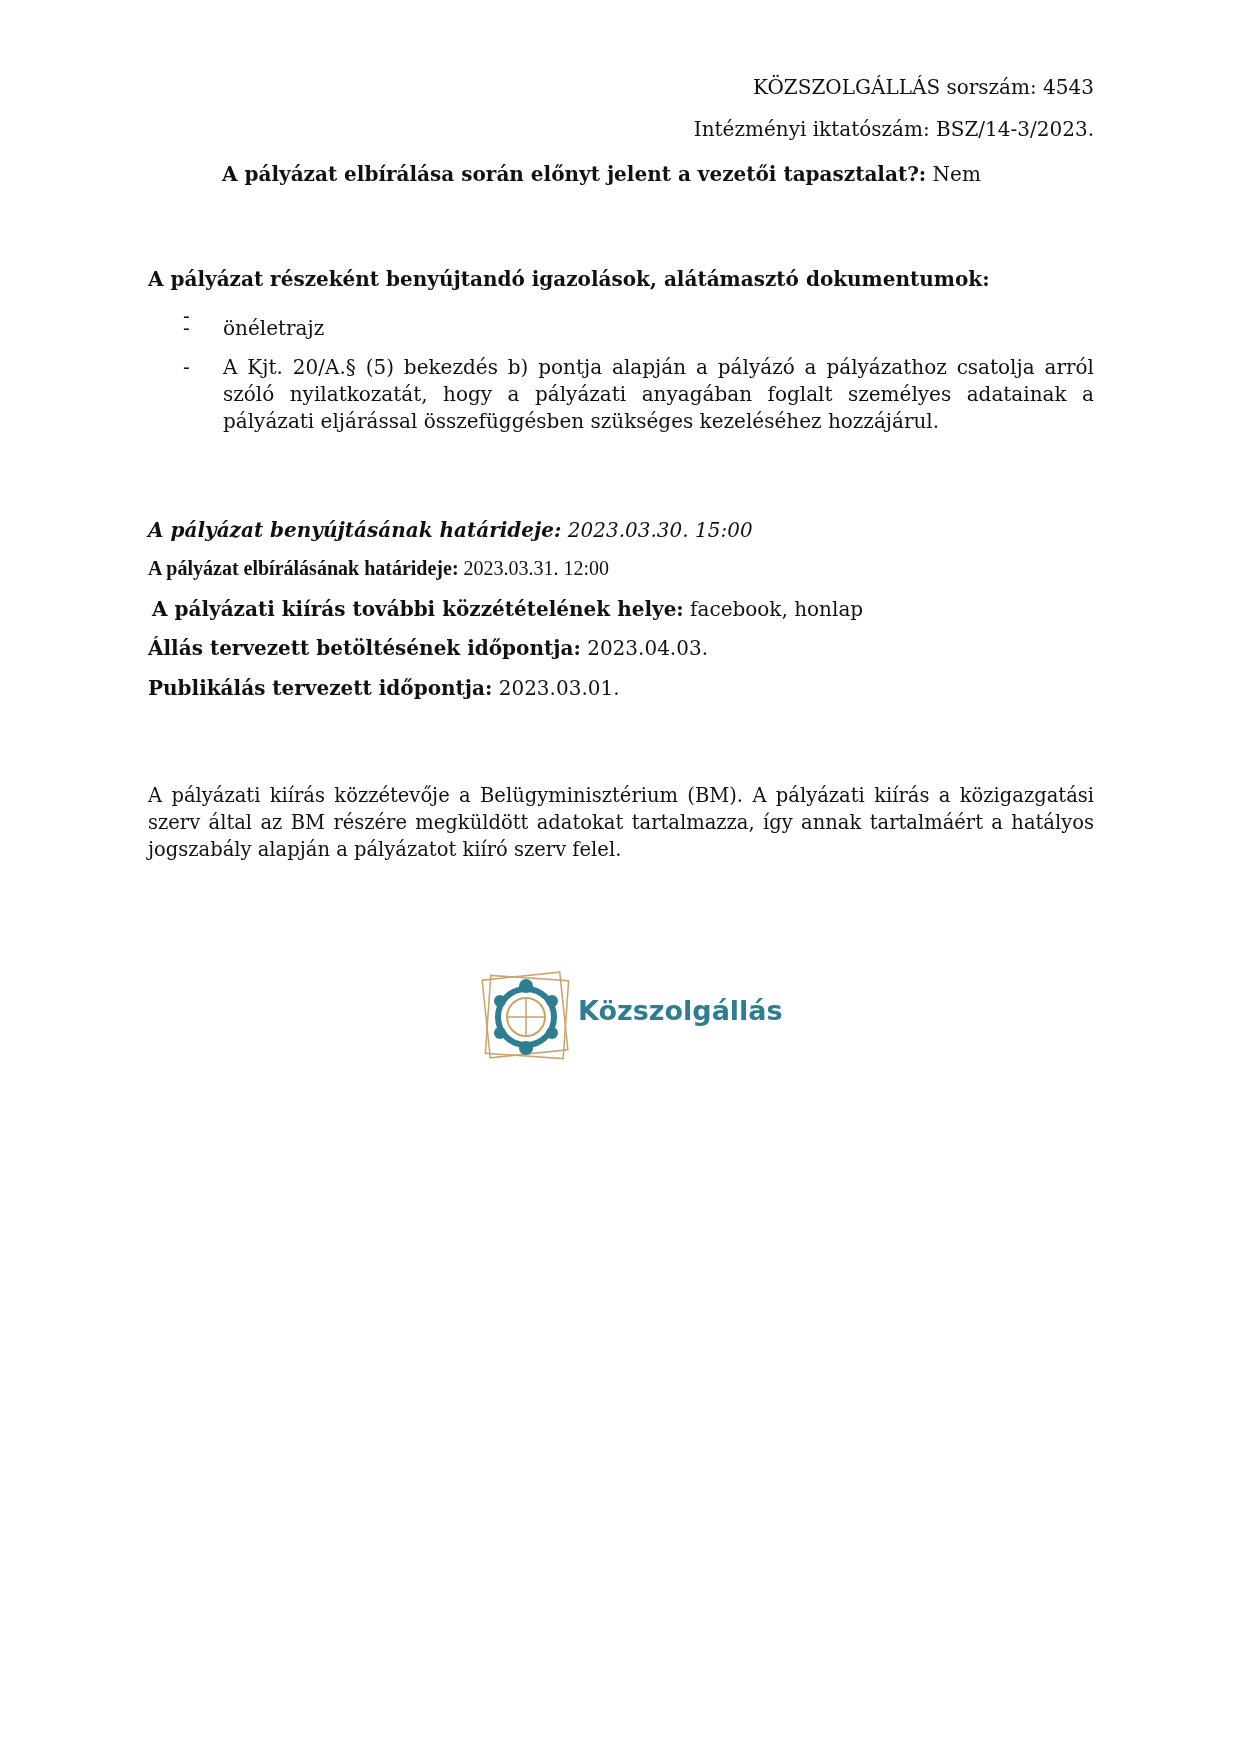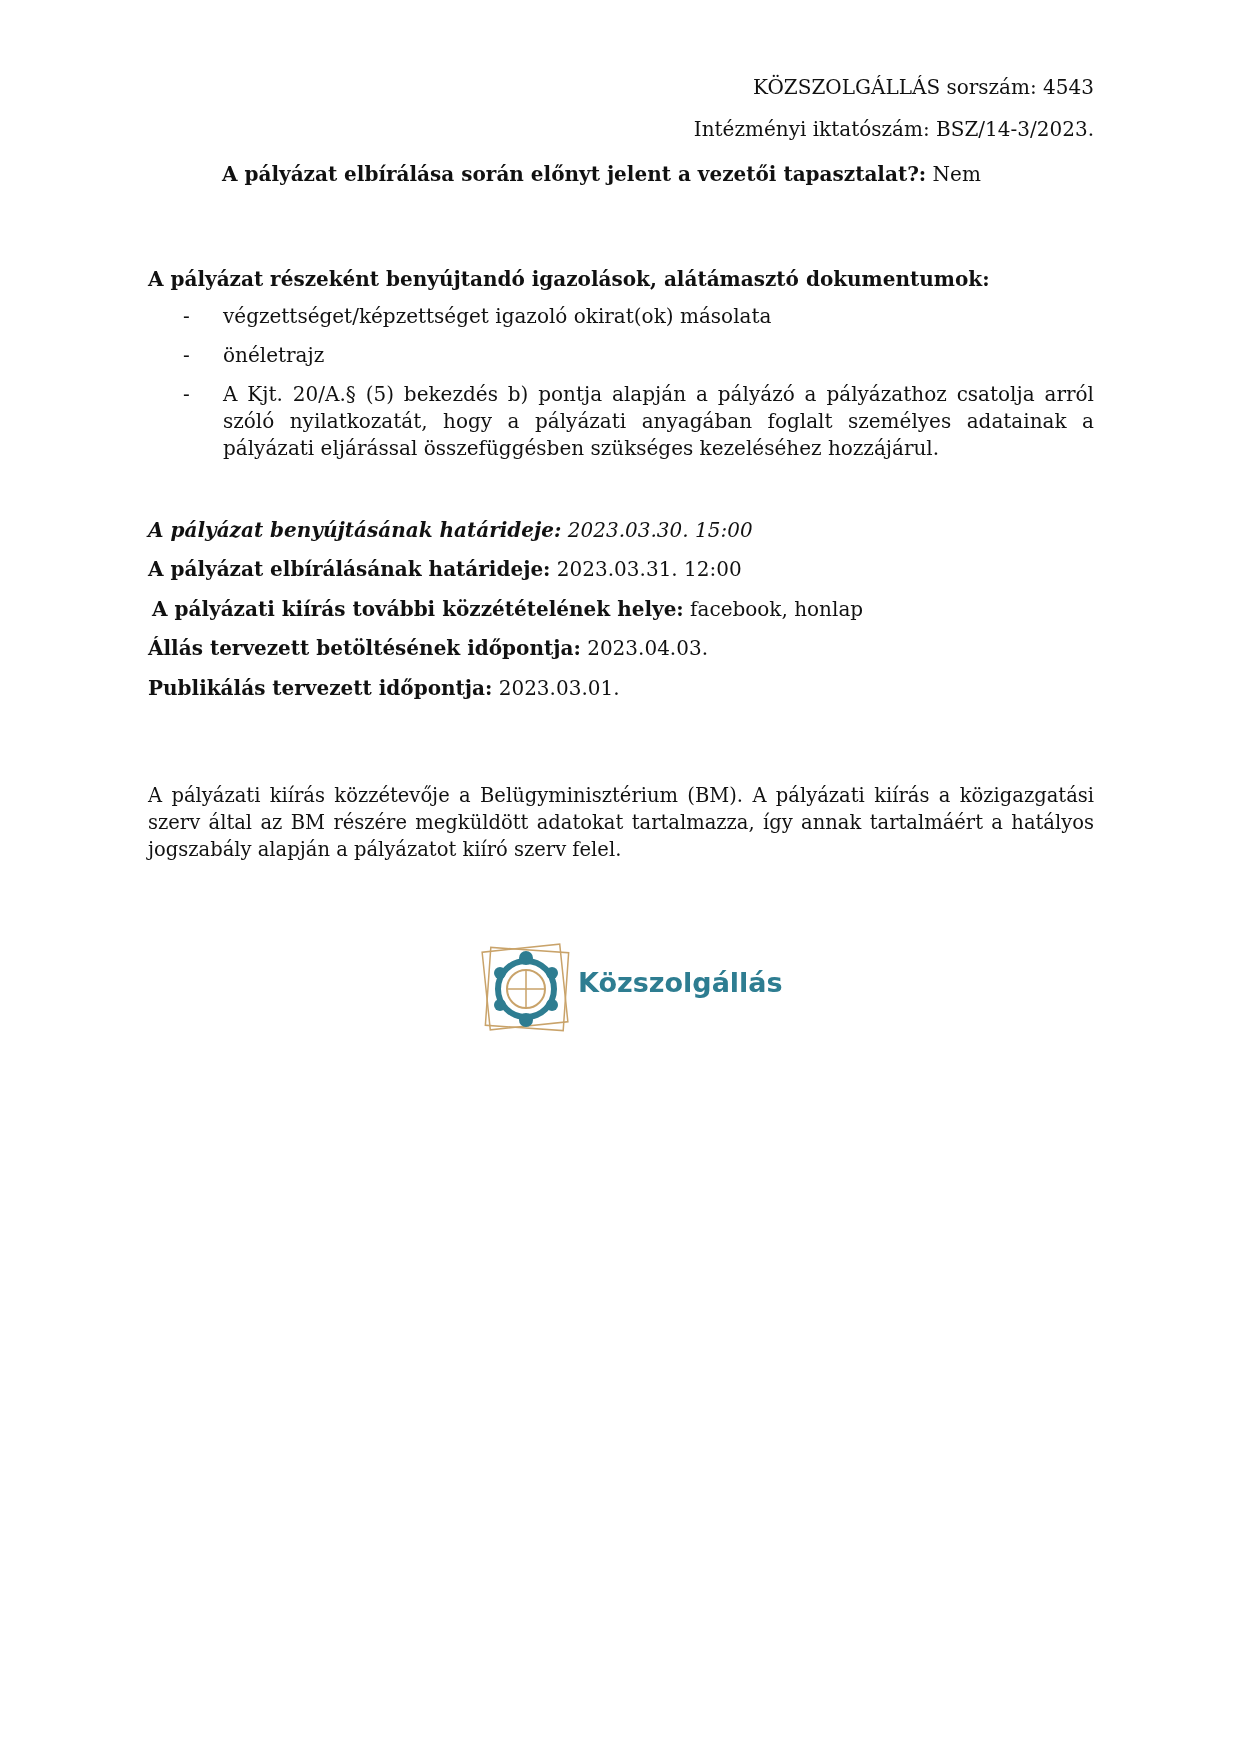--- a/index.html
+++ b/index.html
@@ -5,45 +5,45 @@
   html, body { margin:0; padding:0; background:#ffffff; }
   body { width:1239px; height:1754px; position:relative; font-family:"DejaVu Serif", serif; color:#111; overflow:hidden; }
   .abs { position:absolute; }
   .right { text-align:right; right:145px; font-size:20px; }
   .b { font-weight:bold; }
   .line { font-size:20px; white-space:nowrap;text-align:center; }
   ul.docs { list-style:none; margin:0; padding:0; position:absolute; left:183px; top:303px; width:911px; font-size:20px; }
   ul.docs li { position:relative; padding-left:40px; line-height:27px; margin-bottom:12px; text-align:justify; }
   ul.docs li .dash { position:absolute; left:0; top:0; }
   .ital { font-size:19.5px; line-height:27px; left:148px; top:782px; width:946px; text-align:justify; text-align-last:left; }
-  .logo { left:478px; top:938px; width:300px; height:100px; }
+  .logo { left:478px; top:966px; width:300px; height:100px; }
   .logo-text { position:absolute; left:100px; top:29px; font-family:"DejaVu Sans", sans-serif; font-weight:bold; font-size:27px; color:#2e7d91; }
 </style>
 </head>
 <body>
 
 <div class="abs right" style="top:75px;">KÖZSZOLGÁLLÁS sorszám: 4543</div>
 <div class="abs right" style="top:117px;">Intézményi iktatószám: BSZ/14-3/2023.</div>
 
 <div class="abs line" style="left:222px; top:162px;">
   <span class="b">A pályázat elbírálása során előnyt jelent a vezetői tapasztalat?:</span><span> Nem</span>
 </div>
 
 <div class="abs line b" style="left:148px; top:267px;">A pályázat részeként benyújtandó igazolások, alátámasztó dokumentumok:</div>
 
 <ul class="docs">
-  <li><span class="dash">-</span><span>végzettséget/képzettséget igazoló  okirat(ok) másolata</span></li>
+  <li><span class="dash">-</span></li>
   <li><span class="dash">-</span><span>önéletrajz</span></li>
   <li><span class="dash">-</span><span>A Kjt. 20/A.§ (5) bekezdés b) pontja alapján a pályázó a pályázathoz csatolja arról szóló nyilatkozatát, hogy a pályázati anyagában foglalt személyes adatainak a pályázati eljárással összefüggésben szükséges kezeléséhez hozzájárul.</span></li>
 </ul>
 
 <div class="abs line" style="left:148px; top:518px;font-style:italic;">
   <span class="b">A pályázat benyújtásának határideje:</span><span> 2023.03.30. 15:00</span>
 </div>
-<div class="abs line" style="left:148px; top:557px;">
+<div class="abs line" style="left:148px; top:557px;font-family:Liberation Serif, serif;">
   <span class="b">A pályázat elbírálásának határideje:</span><span> 2023.03.31. 12:00</span>
 </div>
 <div class="abs line" style="left:152px; top:597px;">
   <span class="b">A pályázati kiírás további közzétételének helye:</span><span> facebook, honlap</span>
 </div>
 <div class="abs line" style="left:148px; top:636px;">
   <span class="b">Állás tervezett betöltésének időpontja:</span><span> 2023.04.03.</span>
 </div>
 <div class="abs line" style="left:148px; top:676px;">
   <span class="b">Publikálás tervezett időpontja:</span><span> 2023.03.01.</span>

